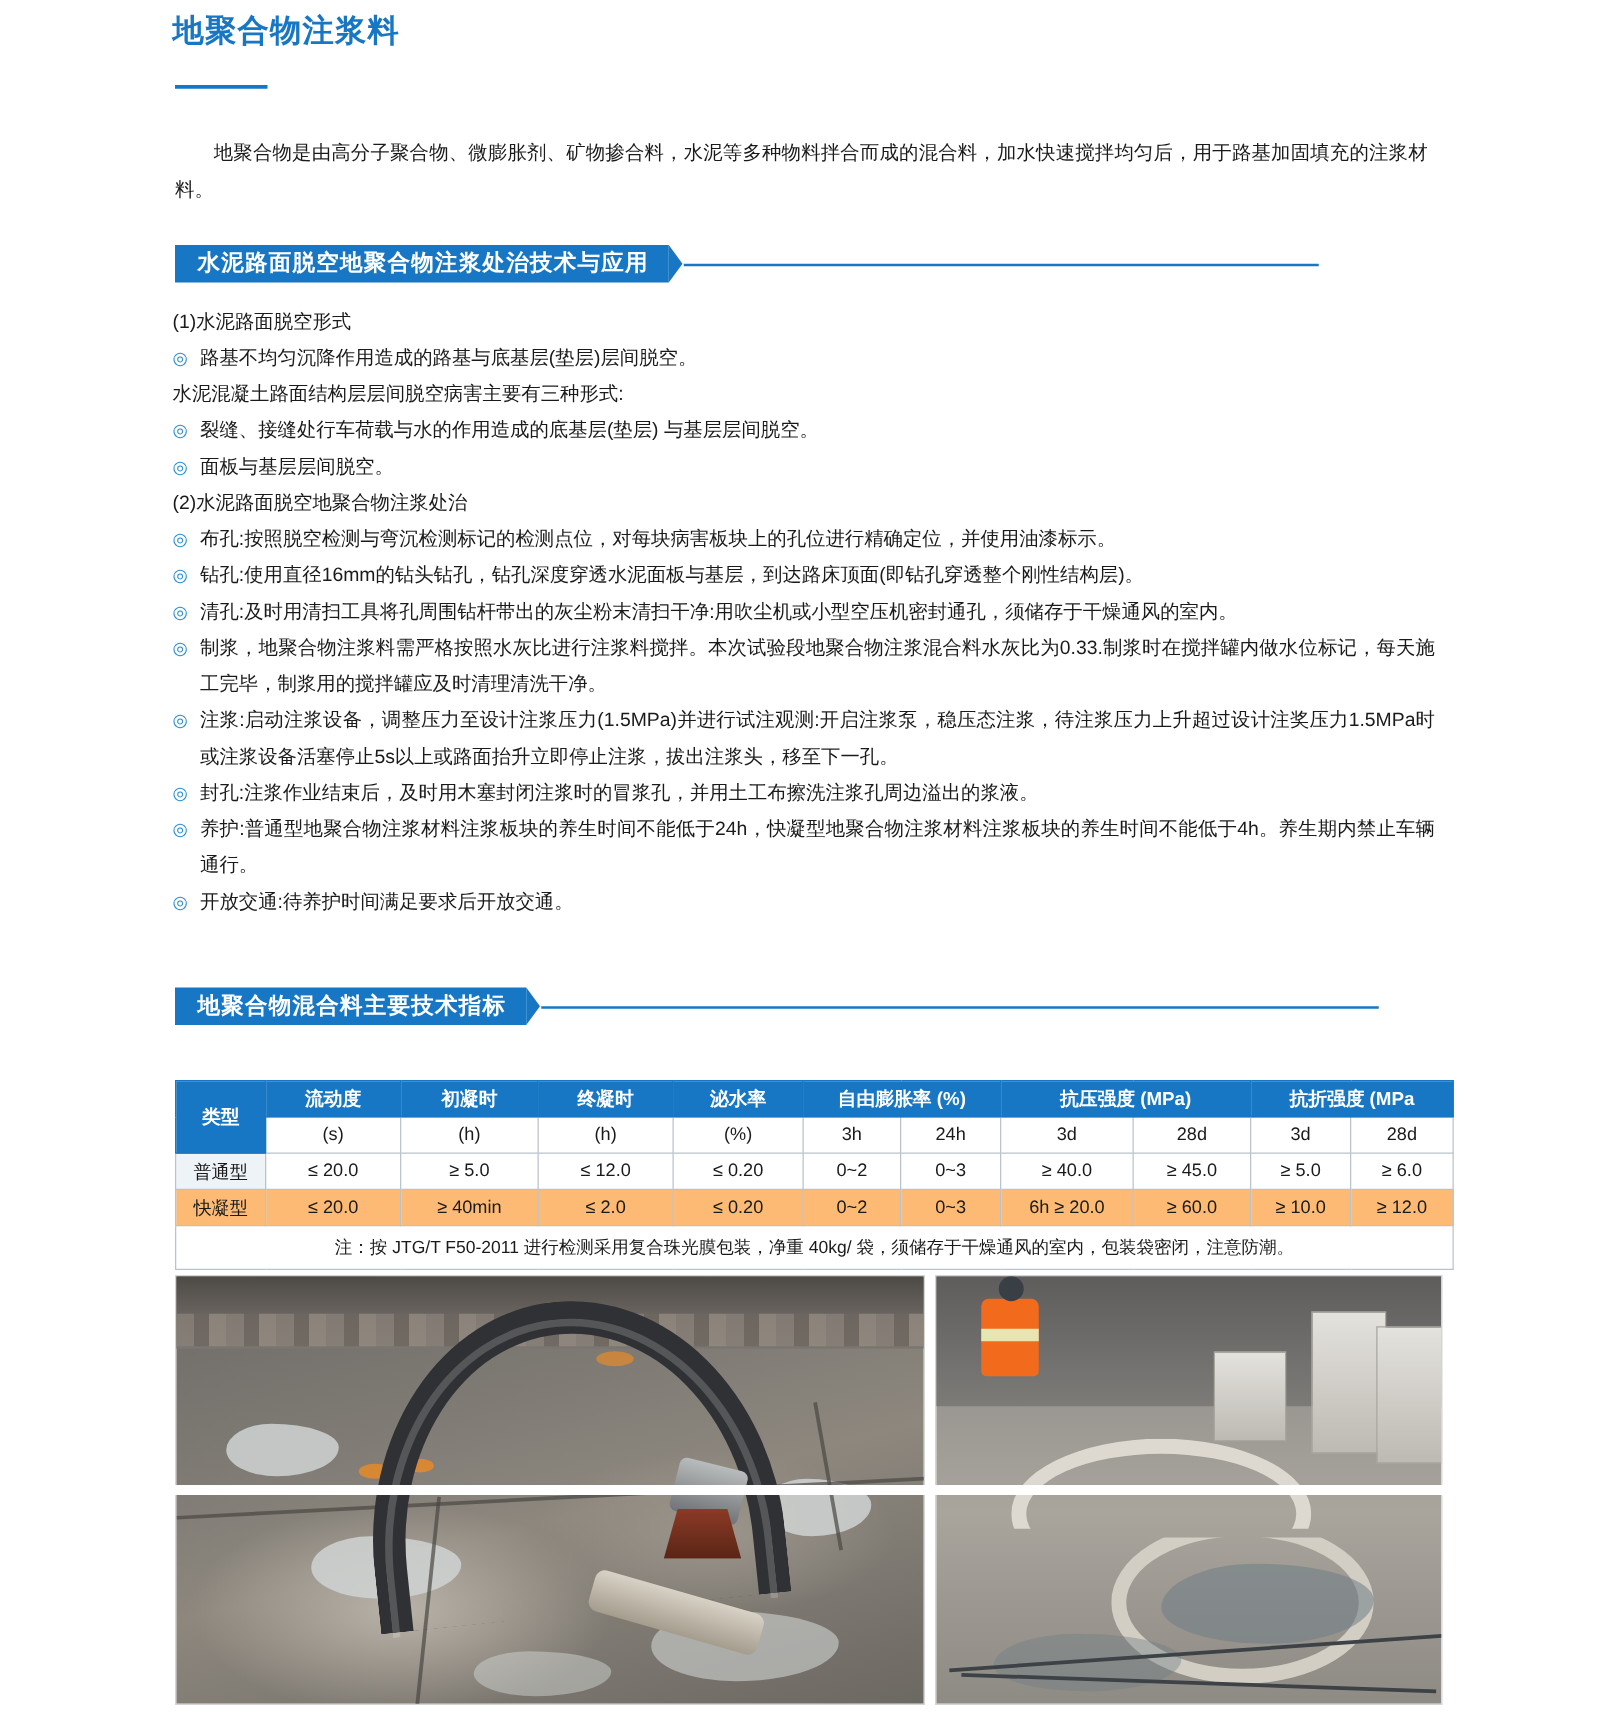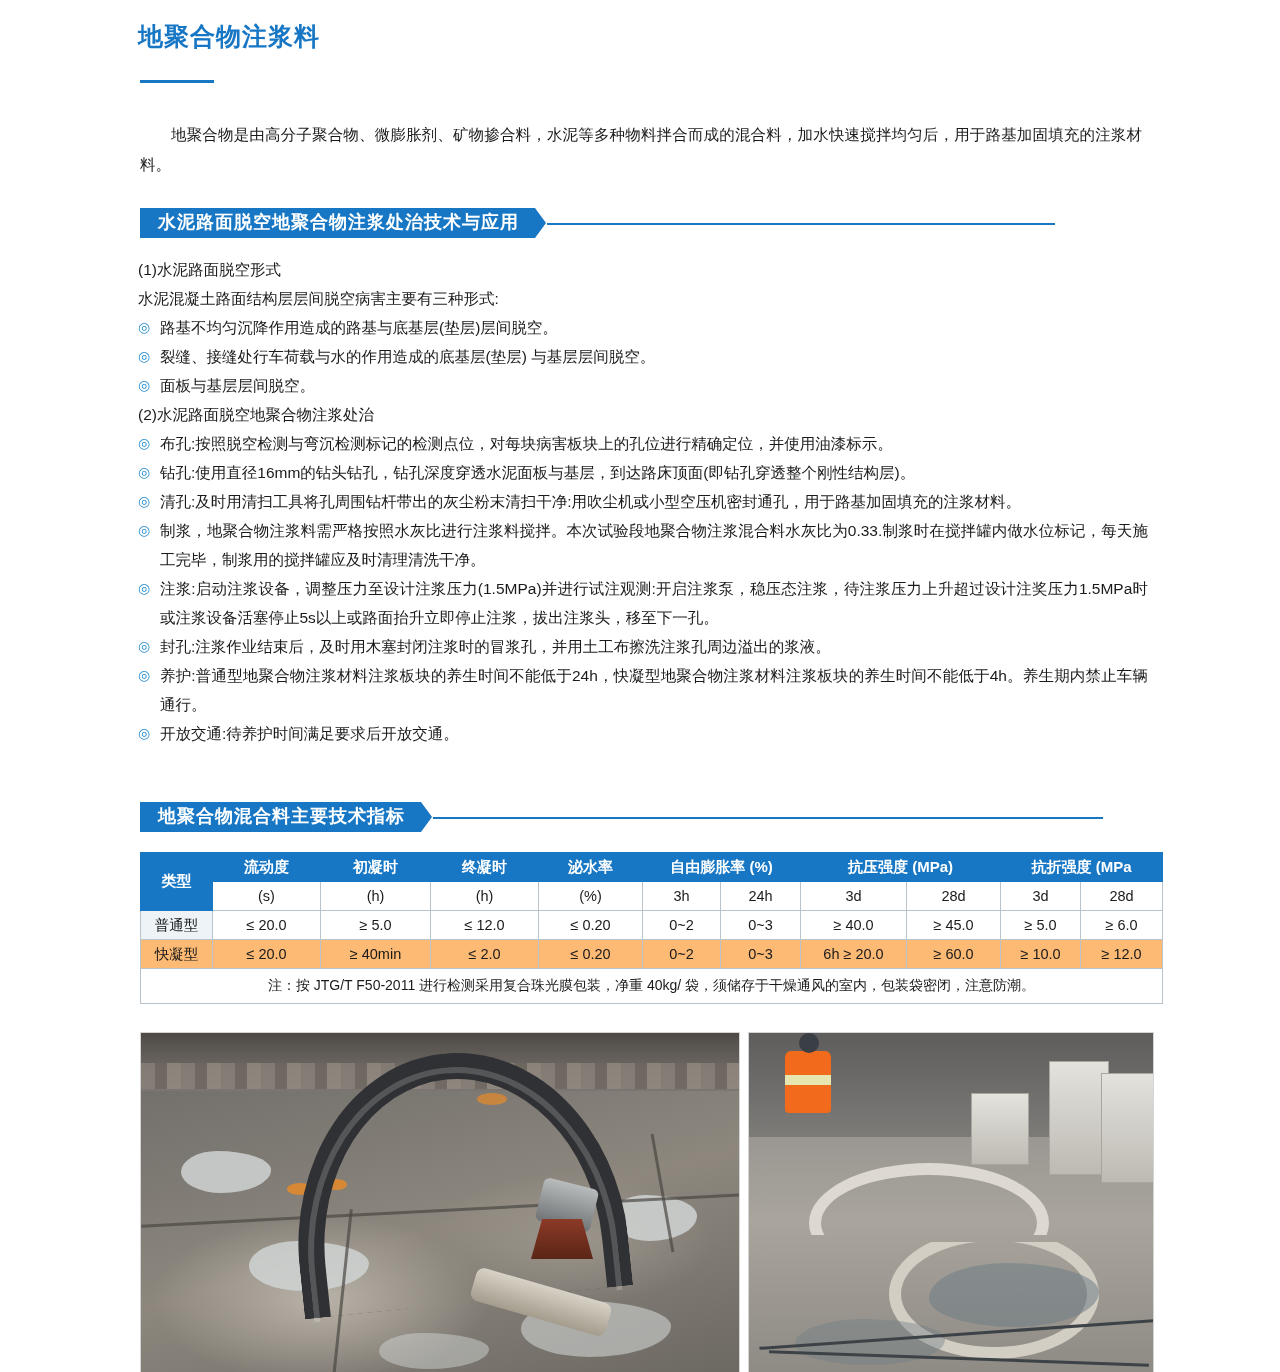--- a/index.html
+++ b/index.html
@@ -10,23 +10,23 @@
   body {
     width: 1280px;
     height: 1372px;
     position: relative;
     font-family: "Liberation Sans", "DejaVu Sans", sans-serif;
     color: #1a1a1a;
     overflow: hidden;
   }
   .page {
     position: absolute;
-    left: 0; top: 12px;
+    left: 0; top: 0;
     width: 1280px;
-    height: 1020px;
+    height: 1196px;
   }
   
   .doc-title {
     position: absolute;
     left: 138px;
     top: 8px;
     font-size: 25px;
     font-weight: bold;
     color: #1777c4;
     letter-spacing: 1px;
@@ -125,20 +125,21 @@
     position: absolute;
     left: 140px;
     top: 840px;
     width: 1014px;
   }
   table.spec {
     border-collapse: collapse;
     width: 1014px;
     table-layout: fixed;
     font-size: 14.5px;
+    margin-top: 24px;
   }
   table.spec th, table.spec td {
     border: 1px solid #b9c3cc;
     text-align: center;
     height: 28px;
     padding: 0 2px;
     color: #1a1a1a;
   }
   table.spec thead th {
     background: #1777c4;
@@ -324,31 +325,31 @@
 
   <div class="intro">地聚合物是由高分子聚合物、微膨胀剂、矿物掺合料，水泥等多种物料拌合而成的混合料，加水快速搅拌均匀后，用于路基加固填充的注浆材料。</div>
 
   <div class="section-head" id="section-head-1">
     <span class="tag">水泥路面脱空地聚合物注浆处治技术与应用</span>
     <span class="rule"></span>
   </div>
 
   <div class="body-block" id="block-1">
     <div class="line">(1)水泥路面脱空形式</div>
+    <div class="line bullet">路基不均匀沉降作用造成的路基与底基层(垫层)层间脱空。</div>
     <div class="line">水泥混凝土路面结构层层间脱空病害主要有三种形式:</div>
-    <div class="line bullet">路基不均匀沉降作用造成的路基与底基层(垫层)层间脱空。</div>
     <div class="line bullet">裂缝、接缝处行车荷载与水的作用造成的底基层(垫层) 与基层层间脱空。</div>
     <div class="line bullet">面板与基层层间脱空。</div>
   </div>
 
   <div class="body-block" id="block-2">
     <div class="line">(2)水泥路面脱空地聚合物注浆处治</div>
     <div class="line bullet">布孔:按照脱空检测与弯沉检测标记的检测点位，对每块病害板块上的孔位进行精确定位，并使用油漆标示。</div>
     <div class="line bullet">钻孔:使用直径16mm的钻头钻孔，钻孔深度穿透水泥面板与基层，到达路床顶面(即钻孔穿透整个刚性结构层)。</div>
-    <div class="line bullet">清孔:及时用清扫工具将孔周围钻杆带出的灰尘粉末清扫干净:用吹尘机或小型空压机密封通孔，用于路基加固填充的注浆材料。</div>
+    <div class="line bullet">清孔:及时用清扫工具将孔周围钻杆带出的灰尘粉末清扫干净:用吹尘机或小型空压机密封通孔，须储存于干燥通风的室内。</div>
     <div class="line bullet">制浆，地聚合物注浆料需严格按照水灰比进行注浆料搅拌。本次试验段地聚合物注浆混合料水灰比为0.33.制浆时在搅拌罐内做水位标记，每天施工完毕，制浆用的搅拌罐应及时清理清洗干净。</div>
     <div class="line bullet">注浆:启动注浆设备，调整压力至设计注浆压力(1.5MPa)并进行试注观测:开启注浆泵，稳压态注浆，待注浆压力上升超过设计注奖压力1.5MPa时或注浆设备活塞停止5s以上或路面抬升立即停止注浆，拔出注浆头，移至下一孔。</div>
     <div class="line bullet">封孔:注浆作业结束后，及时用木塞封闭注浆时的冒浆孔，并用土工布擦洗注浆孔周边溢出的浆液。</div>
     <div class="line bullet">养护:普通型地聚合物注浆材料注浆板块的养生时间不能低于24h，快凝型地聚合物注浆材料注浆板块的养生时间不能低于4h。养生期内禁止车辆通行。</div>
     <div class="line bullet">开放交通:待养护时间满足要求后开放交通。</div>
   </div>
 
   <div class="section-head" id="section-head-2">
     <span class="tag">地聚合物混合料主要技术指标</span>
     <span class="rule"></span>

